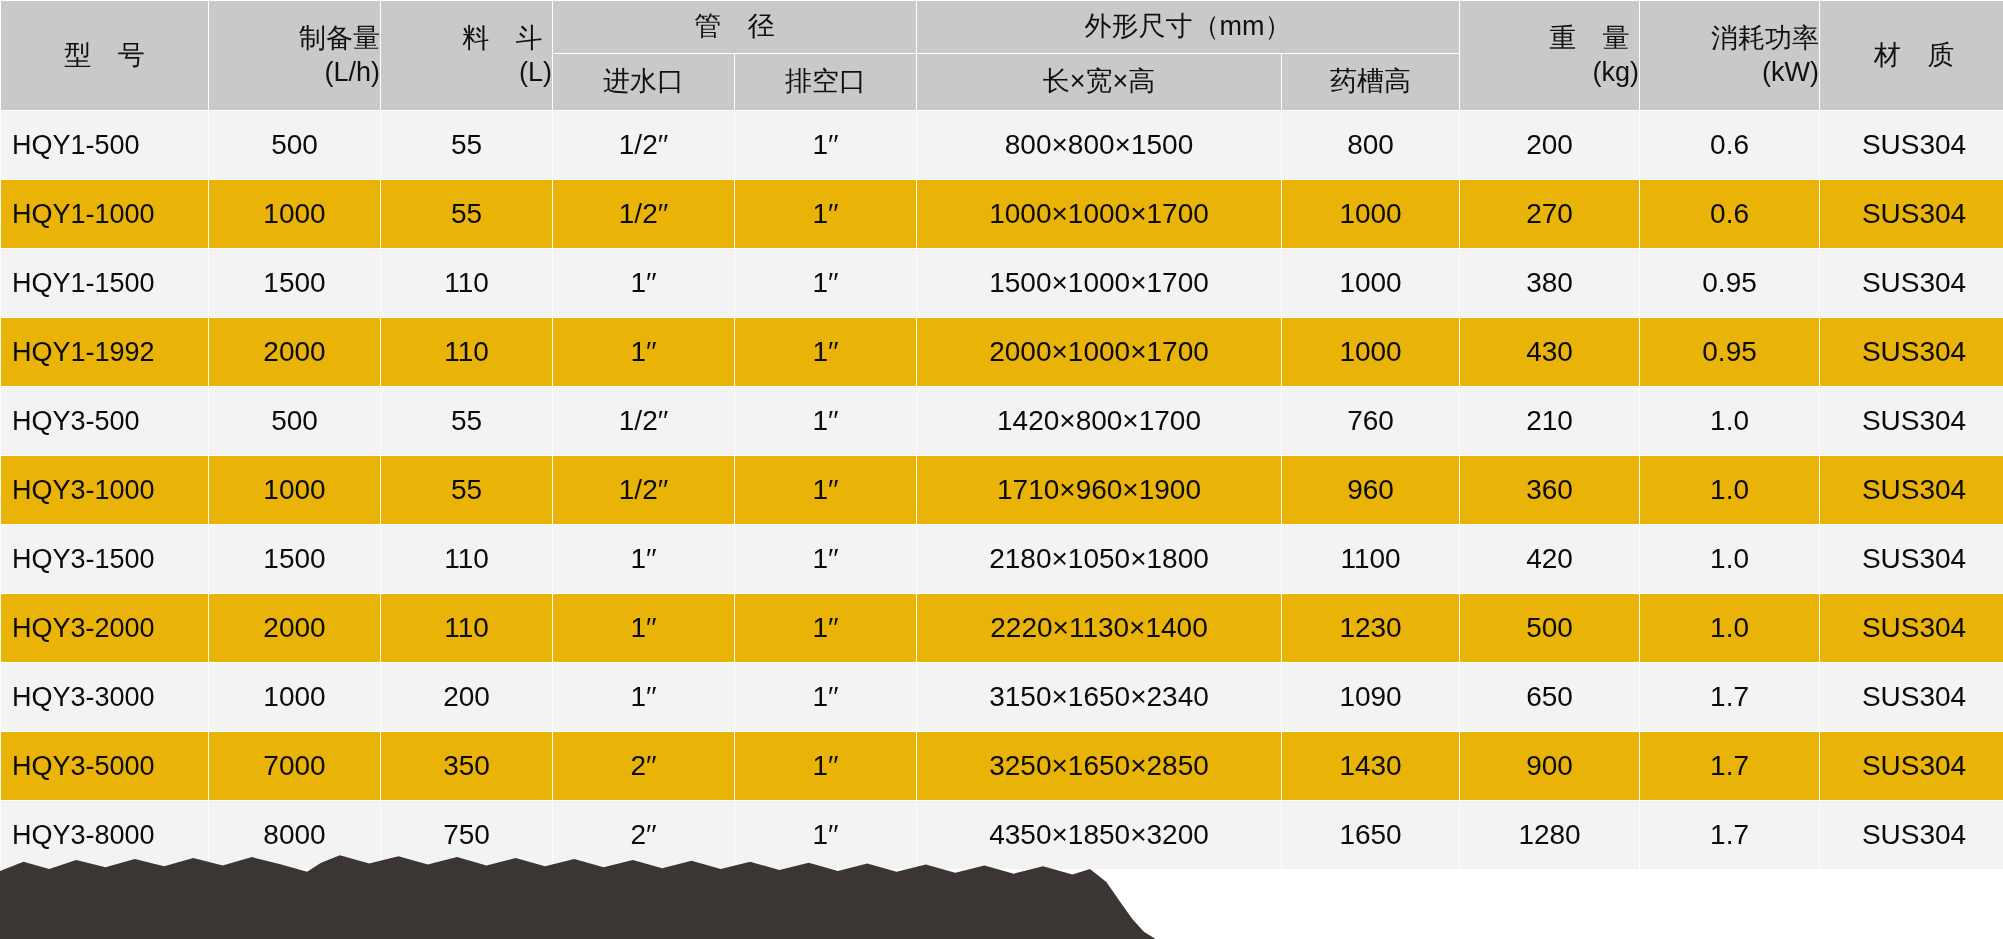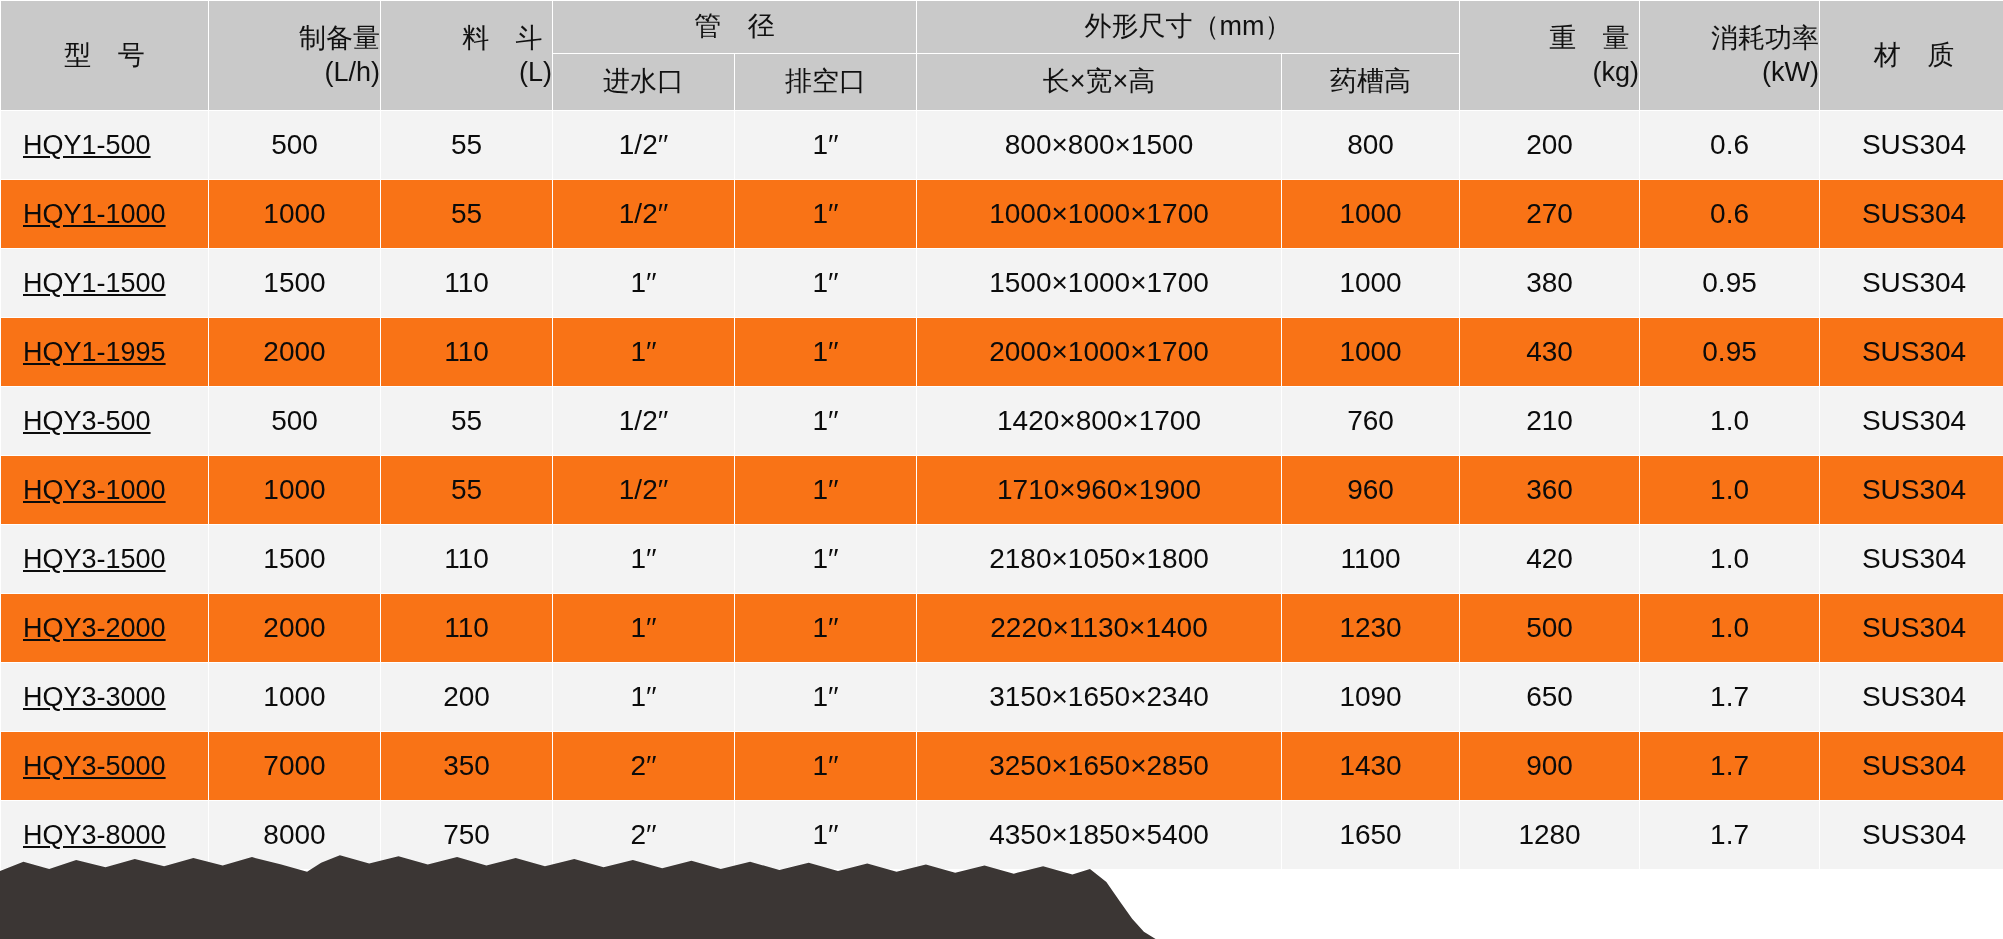--- a/index.html
+++ b/index.html
@@ -59,27 +59,26 @@
     padding-left: 0.35em;
   }
   
   tbody td {
     height: 68px;
     font-size: 28px;
     color: #0b0b0b;
     background: #f3f3f3;
   }
   tbody tr.alt td {
-    background: #f97316;
+    background: #eab308;
   }
   tbody td.model {
     text-align: left;
-    padding-left: 22px;
+    padding-left: 11px;
     font-size: 27px;
-    text-decoration: underline;
   }
   
   col.c-model   { width: 208px; }
   col.c-cap     { width: 172px; }
   col.c-hopper  { width: 172px; }
   col.c-inlet   { width: 182px; }
   col.c-drain   { width: 182px; }
   col.c-dims    { width: 365px; }
   col.c-tank    { width: 178px; }
   col.c-weight  { width: 180px; }
@@ -201,21 +200,21 @@
         <td>110</td>
         <td>1′′</td>
         <td>1′′</td>
         <td>1500×1000×1700</td>
         <td>1000</td>
         <td>380</td>
         <td>0.95</td>
         <td>SUS304</td>
       </tr>
       <tr class="alt">
-        <td class="model">HQY1-1995</td>
+        <td class="model">HQY1-1992</td>
         <td>2000</td>
         <td>110</td>
         <td>1′′</td>
         <td>1′′</td>
         <td>2000×1000×1700</td>
         <td>1000</td>
         <td>430</td>
         <td>0.95</td>
         <td>SUS304</td>
       </tr>
@@ -290,21 +289,21 @@
         <td>900</td>
         <td>1.7</td>
         <td>SUS304</td>
       </tr>
       <tr>
         <td class="model">HQY3-8000</td>
         <td>8000</td>
         <td>750</td>
         <td>2′′</td>
         <td>1′′</td>
-        <td>4350×1850×5400</td>
+        <td>4350×1850×3200</td>
         <td>1650</td>
         <td>1280</td>
         <td>1.7</td>
         <td>SUS304</td>
       </tr>
     </tbody>
   </table>
 
   <div class="torn"></div>
 

